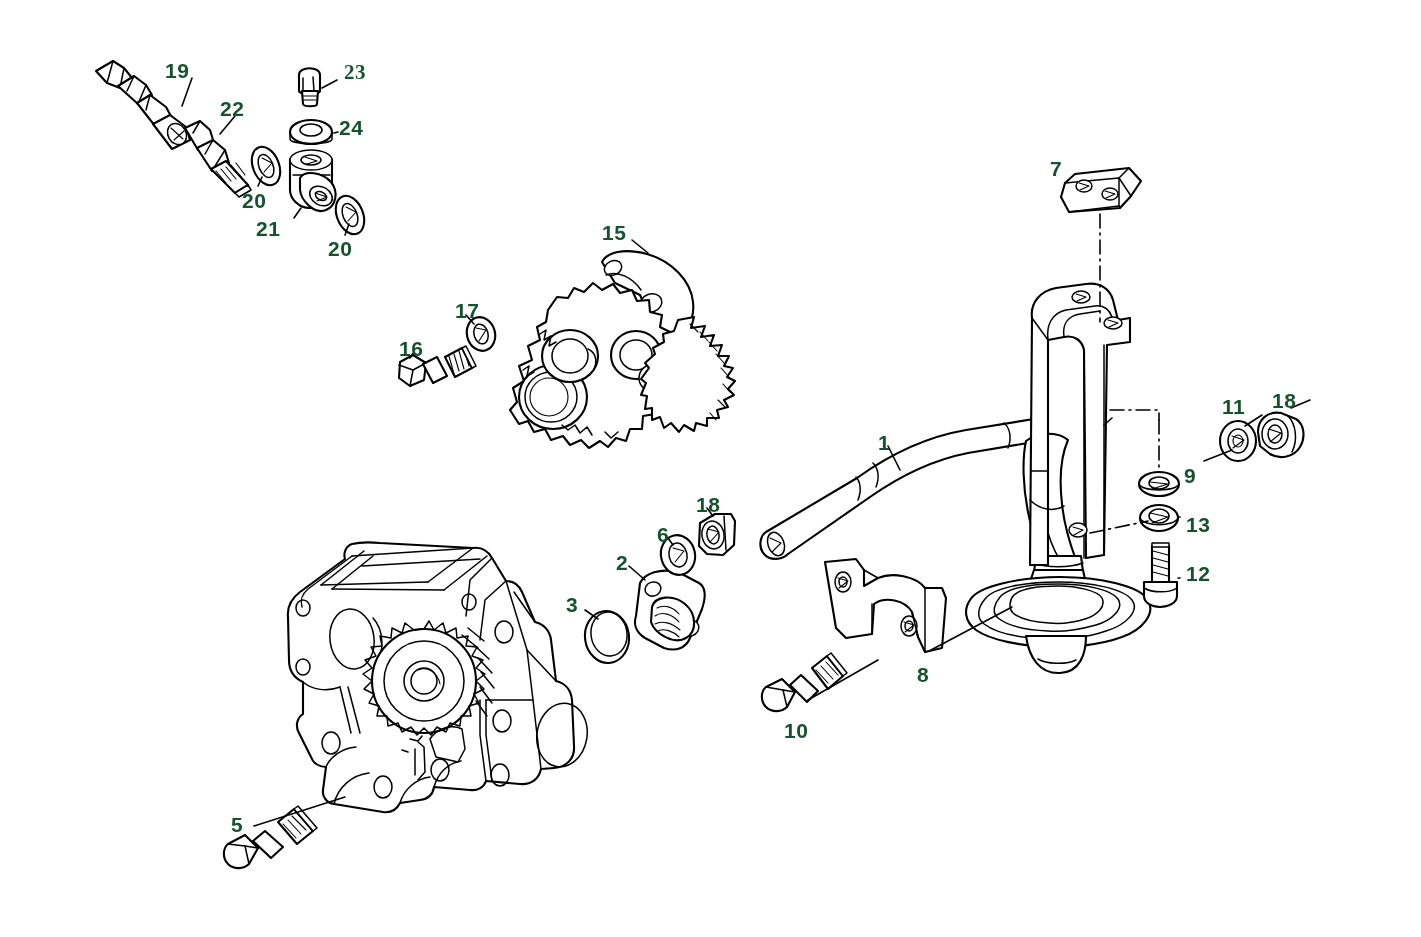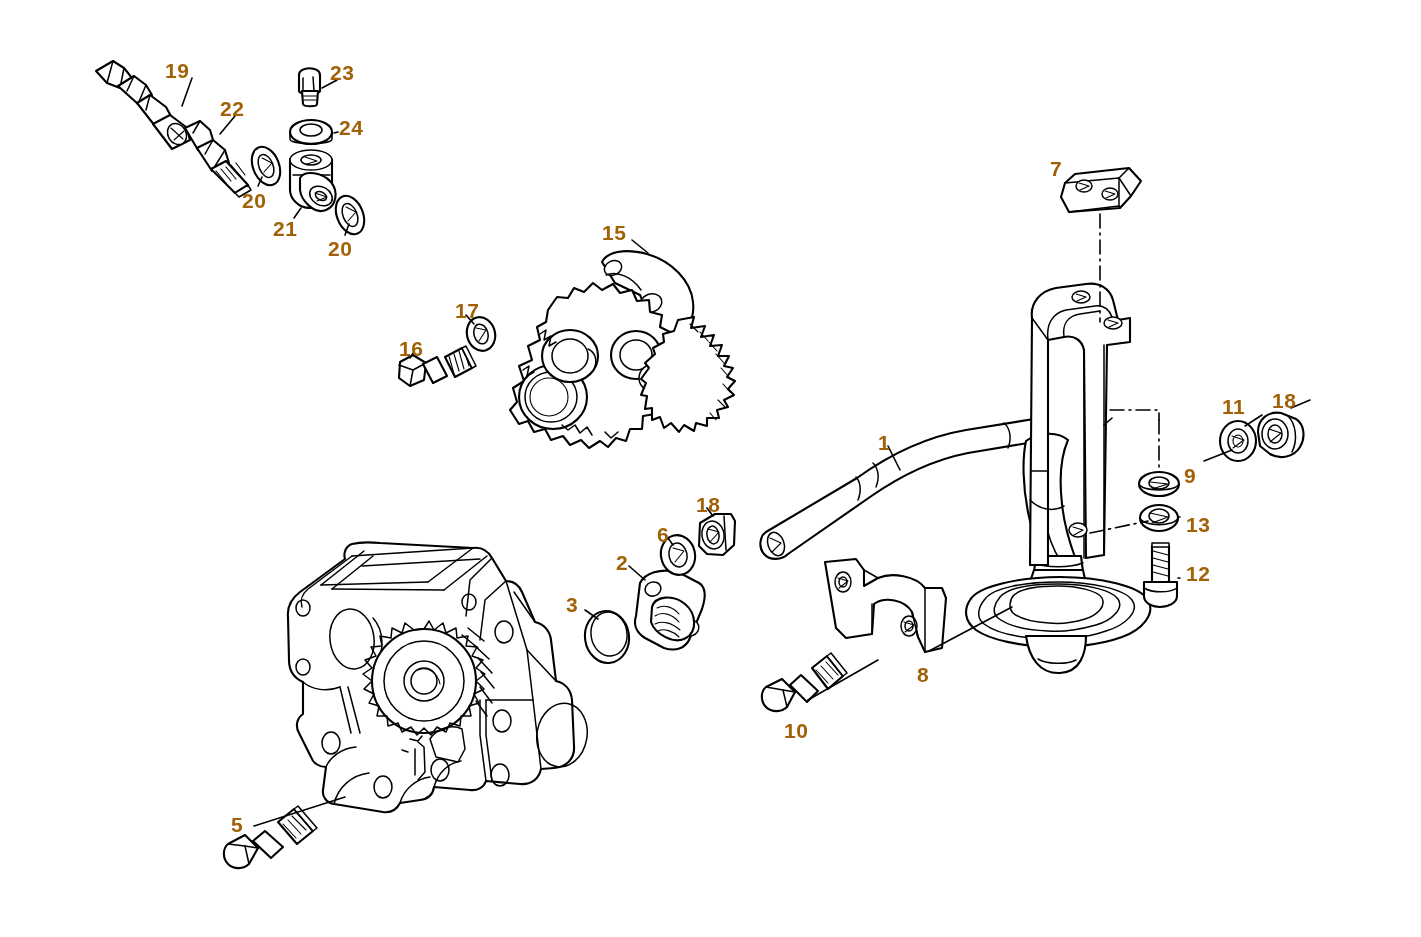--- a/index.html
+++ b/index.html
@@ -61,21 +61,21 @@
     stroke: #000000;
     stroke-width: 1.6;
     stroke-linecap: round;
     stroke-dasharray: 14 5 2 5;
   }
   .callout {
     position: absolute;
     font-family: "Liberation Sans", sans-serif;
     font-size: 21px;
     font-weight: 700;
-    color: #a16207;
+    color: #14532d;
     line-height: 1;
     letter-spacing: 0.5px;
     white-space: nowrap;
     user-select: none;
   }
 </style>
 </head>
 <body>
 
 <div id="diagram-root">
@@ -528,18 +528,18 @@
 <div class="callout" style="left:1186px;top:563px;">12</div>
 <div class="callout" style="left:1186px;top:514px;">13</div>
 <div class="callout" style="left:1272px;top:390px;">18</div>
 <div class="callout" style="left:602px;top:222px;">15</div>
 <div class="callout" style="left:399px;top:338px;">16</div>
 <div class="callout" style="left:455px;top:300px;">17</div>
 <div class="callout" style="left:696px;top:494px;">18</div>
 <div class="callout" style="left:165px;top:60px;">19</div>
 <div class="callout" style="left:242px;top:190px;">20</div>
 <div class="callout" style="left:328px;top:238px;">20</div>
-<div class="callout" style="left:273px;top:218px;">21</div>
+<div class="callout" style="left:256px;top:218px;">21</div>
 <div class="callout" style="left:220px;top:98px;">22</div>
-<div class="callout" style="left:330px;top:62px;">23</div>
+<div class="callout" style="left:344px;top:62px;font-family:Liberation Serif, serif;">23</div>
 <div class="callout" style="left:339px;top:117px;">24</div>
 
 </div>
 
 </body></html>

